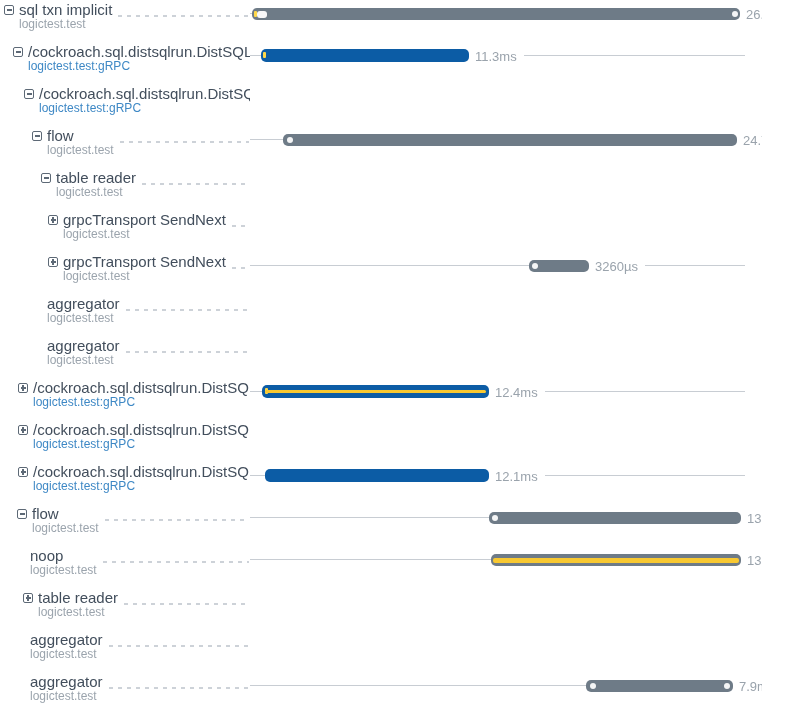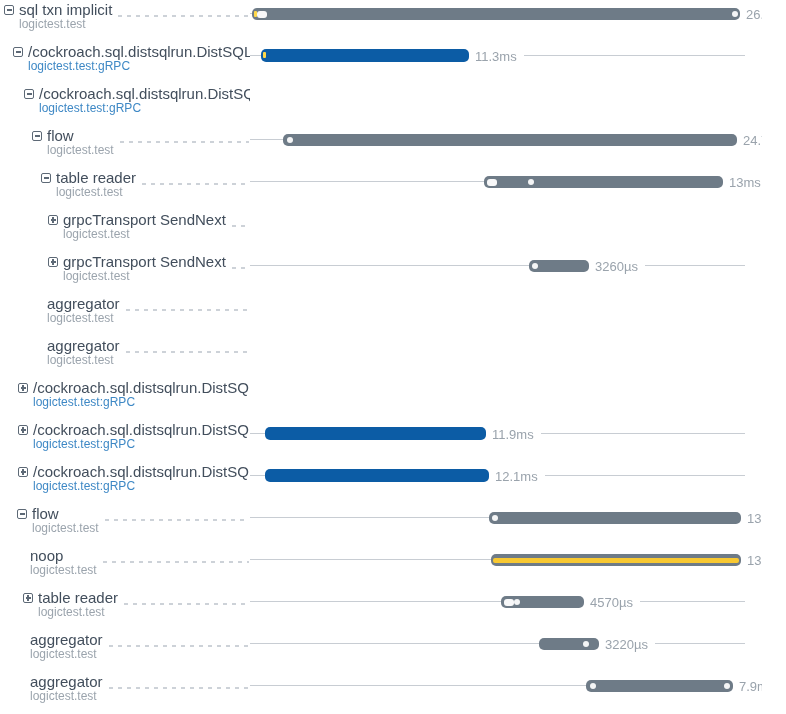--- a/index.html
+++ b/index.html
@@ -114,29 +114,20 @@
   <div class="row">
     <div class="tree">
       <div class="indent" style="width: 41px;"></div>
       <div class="toggle"></div>
       <div class="labels">
         <div class="span-name">table reader</div>
         <div class="span-proc">logictest.test</div>
       </div>
       <div class="dash"></div>
     </div>
-    <div class="timeline">
-      <div class="pre-line" style="width: 234px;"></div>
-      <div class="bar gray" style="width: 239px;">
-          <div class="mk mk-wide" style="left: 3px;"></div>
-          <div class="mk mk-dot" style="left: 44px;"></div>
-        </div>
-      <div class="duration">13ms</div>
-      <div class="post-line"></div>
-    </div>
   </div>
 
   <div class="row">
     <div class="tree">
       <div class="indent" style="width: 48px;"></div>
       <div class="toggle plus"></div>
       <div class="labels">
         <div class="span-name">grpcTransport SendNext</div>
         <div class="span-proc">logictest.test</div>
       </div>
@@ -191,37 +182,39 @@
   <div class="row">
     <div class="tree">
       <div class="indent" style="width: 18px;"></div>
       <div class="toggle plus"></div>
       <div class="labels">
         <div class="span-name">/cockroach.sql.distsqlrun.DistSQL/Set</div>
         <div class="span-proc link">logictest.test:gRPC</div>
       </div>
       <div class="dash"></div>
     </div>
+    <div class="timeline">
+      <div class="pre-line" style="width: 12px;"></div>
+      <div class="bar blue stripe-thin" style="width: 227px;">
+          <div class="mk mk-tick" style="left: 3px;"></div>
+        </div>
+      <div class="duration">12.4ms</div>
+      <div class="post-line"></div>
+    </div>
   </div>
 
   <div class="row">
     <div class="tree">
       <div class="indent" style="width: 18px;"></div>
       <div class="toggle plus"></div>
       <div class="labels">
         <div class="span-name">/cockroach.sql.distsqlrun.DistSQL/Set</div>
         <div class="span-proc link">logictest.test:gRPC</div>
       </div>
       <div class="dash"></div>
-    </div>
-    <div class="timeline">
-      <div class="pre-line" style="width: 15px;"></div>
-      <div class="bar blue" style="width: 221px;"></div>
-      <div class="duration">11.9ms</div>
-      <div class="post-line"></div>
     </div>
   </div>
 
   <div class="row">
     <div class="tree">
       <div class="indent" style="width: 18px;"></div>
       <div class="toggle plus"></div>
       <div class="labels">
         <div class="span-name">/cockroach.sql.distsqlrun.DistSQL/Set</div>
         <div class="span-proc link">logictest.test:gRPC</div>
@@ -277,48 +270,31 @@
   <div class="row">
     <div class="tree">
       <div class="indent" style="width: 23px;"></div>
       <div class="toggle plus"></div>
       <div class="labels">
         <div class="span-name">table reader</div>
         <div class="span-proc">logictest.test</div>
       </div>
       <div class="dash"></div>
     </div>
-    <div class="timeline">
-      <div class="pre-line" style="width: 251px;"></div>
-      <div class="bar gray" style="width: 83px;">
-          <div class="mk mk-wide" style="left: 3px;"></div>
-          <div class="mk mk-dot" style="left: 13px;"></div>
-        </div>
-      <div class="duration">4570µs</div>
-      <div class="post-line"></div>
-    </div>
   </div>
 
   <div class="row">
     <div class="tree">
       <div class="indent" style="width: 30px;"></div>
 
       <div class="labels">
         <div class="span-name">aggregator</div>
         <div class="span-proc">logictest.test</div>
       </div>
       <div class="dash"></div>
-    </div>
-    <div class="timeline">
-      <div class="pre-line" style="width: 289px;"></div>
-      <div class="bar gray" style="width: 60px;">
-          <div class="mk mk-dot" style="left: 44px;"></div>
-        </div>
-      <div class="duration">3220µs</div>
-      <div class="post-line"></div>
     </div>
   </div>
 
   <div class="row">
     <div class="tree">
       <div class="indent" style="width: 30px;"></div>
 
       <div class="labels">
         <div class="span-name">aggregator</div>
         <div class="span-proc">logictest.test</div>

